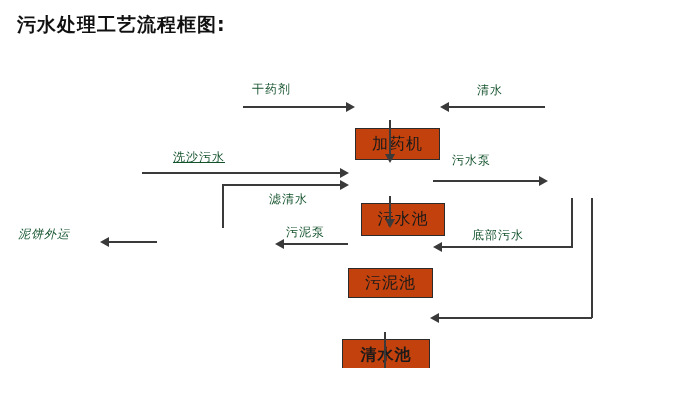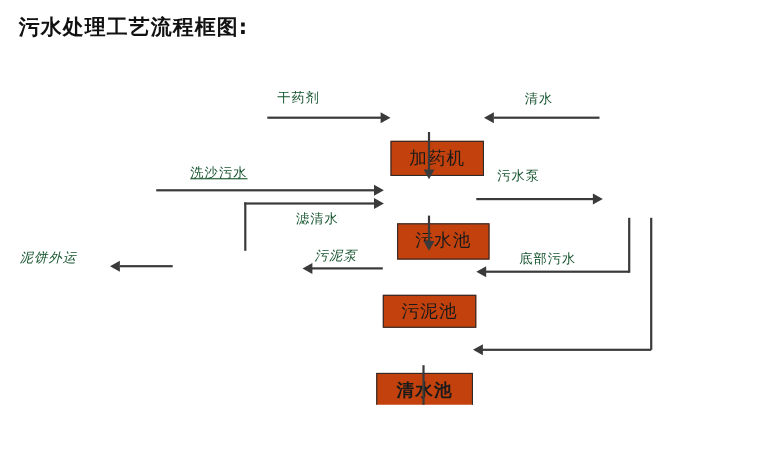--- a/index.html
+++ b/index.html
@@ -102,21 +102,21 @@
 
   <div class="line h" style="left:433px;top:180px;width:108px;"></div>
   <div class="arrow right" style="left:539px;top:176px;"></div>
   <div class="elabel" style="left:452px;top:152px;">污水泵</div>
 
   <div class="line v" style="left:389px;top:196px;height:25px;"></div>
   <div class="arrow down" style="left:385px;top:219px;"></div>
 
   <div class="line h" style="left:283px;top:243px;width:65px;"></div>
   <div class="arrow left" style="left:275px;top:239px;"></div>
-  <div class="elabel" style="left:286px;top:224px;font-style:italic;">污泥泵</div>
+  <div class="elabel" style="left:286px;top:224px;">污泥泵</div>
 
   <div class="line h" style="left:109px;top:241px;width:48px;"></div>
   <div class="arrow left" style="left:100px;top:237px;"></div>
   <div class="elabel" style="left:18px;top:226px;font-style:italic;">泥饼外运</div>
 
   <div class="line v" style="left:571px;top:198px;height:50px;"></div>
   <div class="line h" style="left:441px;top:246px;width:131px;"></div>
   <div class="arrow left" style="left:433px;top:242px;"></div>
   <div class="elabel" style="left:472px;top:227px;">底部污水</div>
 

